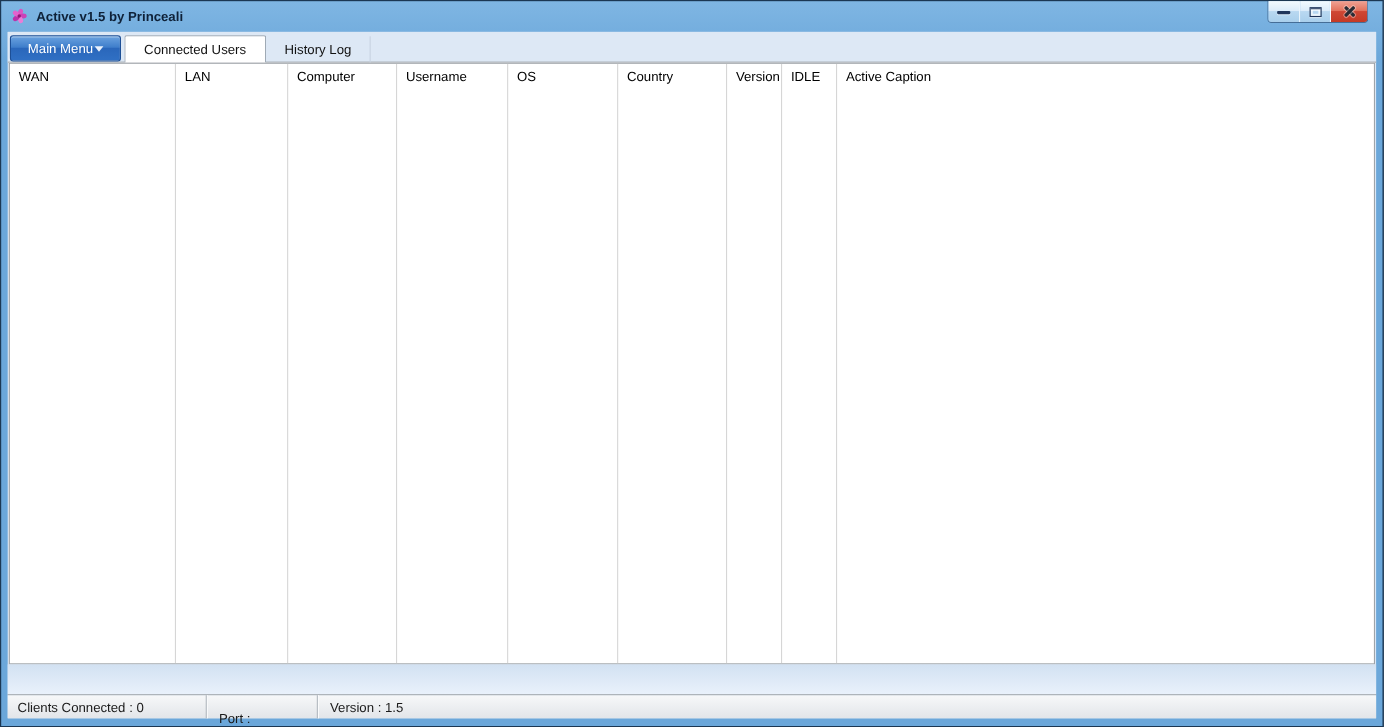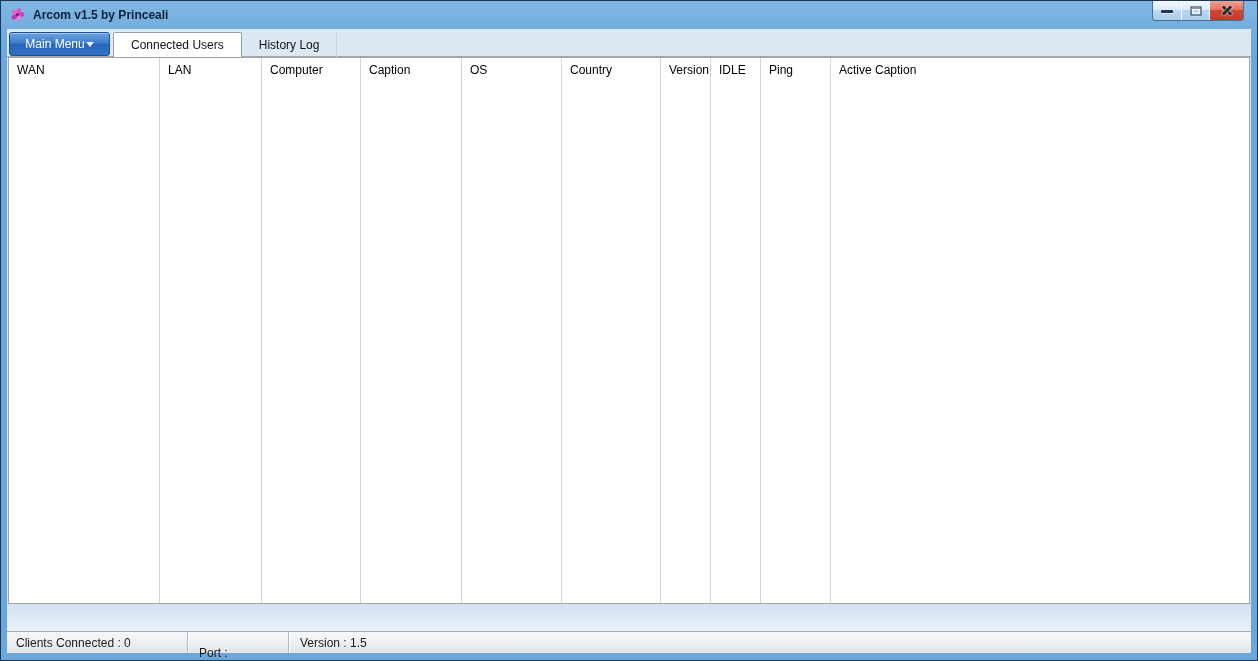--- a/index.html
+++ b/index.html
@@ -128,21 +128,21 @@
     <svg class="app-icon" viewBox="0 0 16 16">
       <g>
         <ellipse cx="8" cy="4.2" rx="2.4" ry="3.4" fill="#e04fc2" opacity="0.95" transform="rotate(18 8 8)"></ellipse>
         <ellipse cx="8" cy="4.2" rx="2.4" ry="3.4" fill="#d13bb4" opacity="0.95" transform="rotate(90 8 8)"></ellipse>
         <ellipse cx="8" cy="4.2" rx="2.4" ry="3.4" fill="#ef7ad6" opacity="0.95" transform="rotate(162 8 8)"></ellipse>
         <ellipse cx="8" cy="4.2" rx="2.4" ry="3.4" fill="#c02aa6" opacity="0.95" transform="rotate(234 8 8)"></ellipse>
         <ellipse cx="8" cy="4.2" rx="2.4" ry="3.4" fill="#e95fcb" opacity="0.95" transform="rotate(306 8 8)"></ellipse>
         <circle cx="8" cy="8" r="1.7" fill="#8e1677"></circle>
       </g>
     </svg>
-    <span class="title-text">Arcom v1.5 by Princeali</span>
+    <span class="title-text">Active v1.5 by Princeali</span>
 
     <div class="caption-group">
       <div class="cap-btn">
         <span class="glyph-min"></span>
       </div>
       <div class="cap-btn">
         <span class="glyph-max"></span>
       </div>
       <div class="cap-btn close">
         <span class="glyph-close">
@@ -172,36 +172,33 @@
         <div class="col" style="width: 151px;">
           <div class="col-header">WAN</div>
         </div>
         <div class="col" style="width: 102px;">
           <div class="col-header">LAN</div>
         </div>
         <div class="col" style="width: 99px;">
           <div class="col-header">Computer</div>
         </div>
         <div class="col" style="width: 101px;">
-          <div class="col-header">Caption</div>
+          <div class="col-header">Username</div>
         </div>
         <div class="col" style="width: 100px;">
           <div class="col-header">OS</div>
         </div>
         <div class="col" style="width: 99px;">
           <div class="col-header">Country</div>
         </div>
         <div class="col" style="width: 50px;">
           <div class="col-header">Version</div>
         </div>
         <div class="col" style="width: 50px;">
           <div class="col-header">IDLE</div>
-        </div>
-        <div class="col" style="width: 70px;">
-          <div class="col-header">Ping</div>
         </div>
         <div class="col col-flex">
           <div class="col-header">Active Caption</div>
         </div>
       </div>
 
     <div class="gapstrip"></div>
 
     <div class="statusbar">
       <div class="sb-panel sb-clients">Clients Connected : 0</div>

